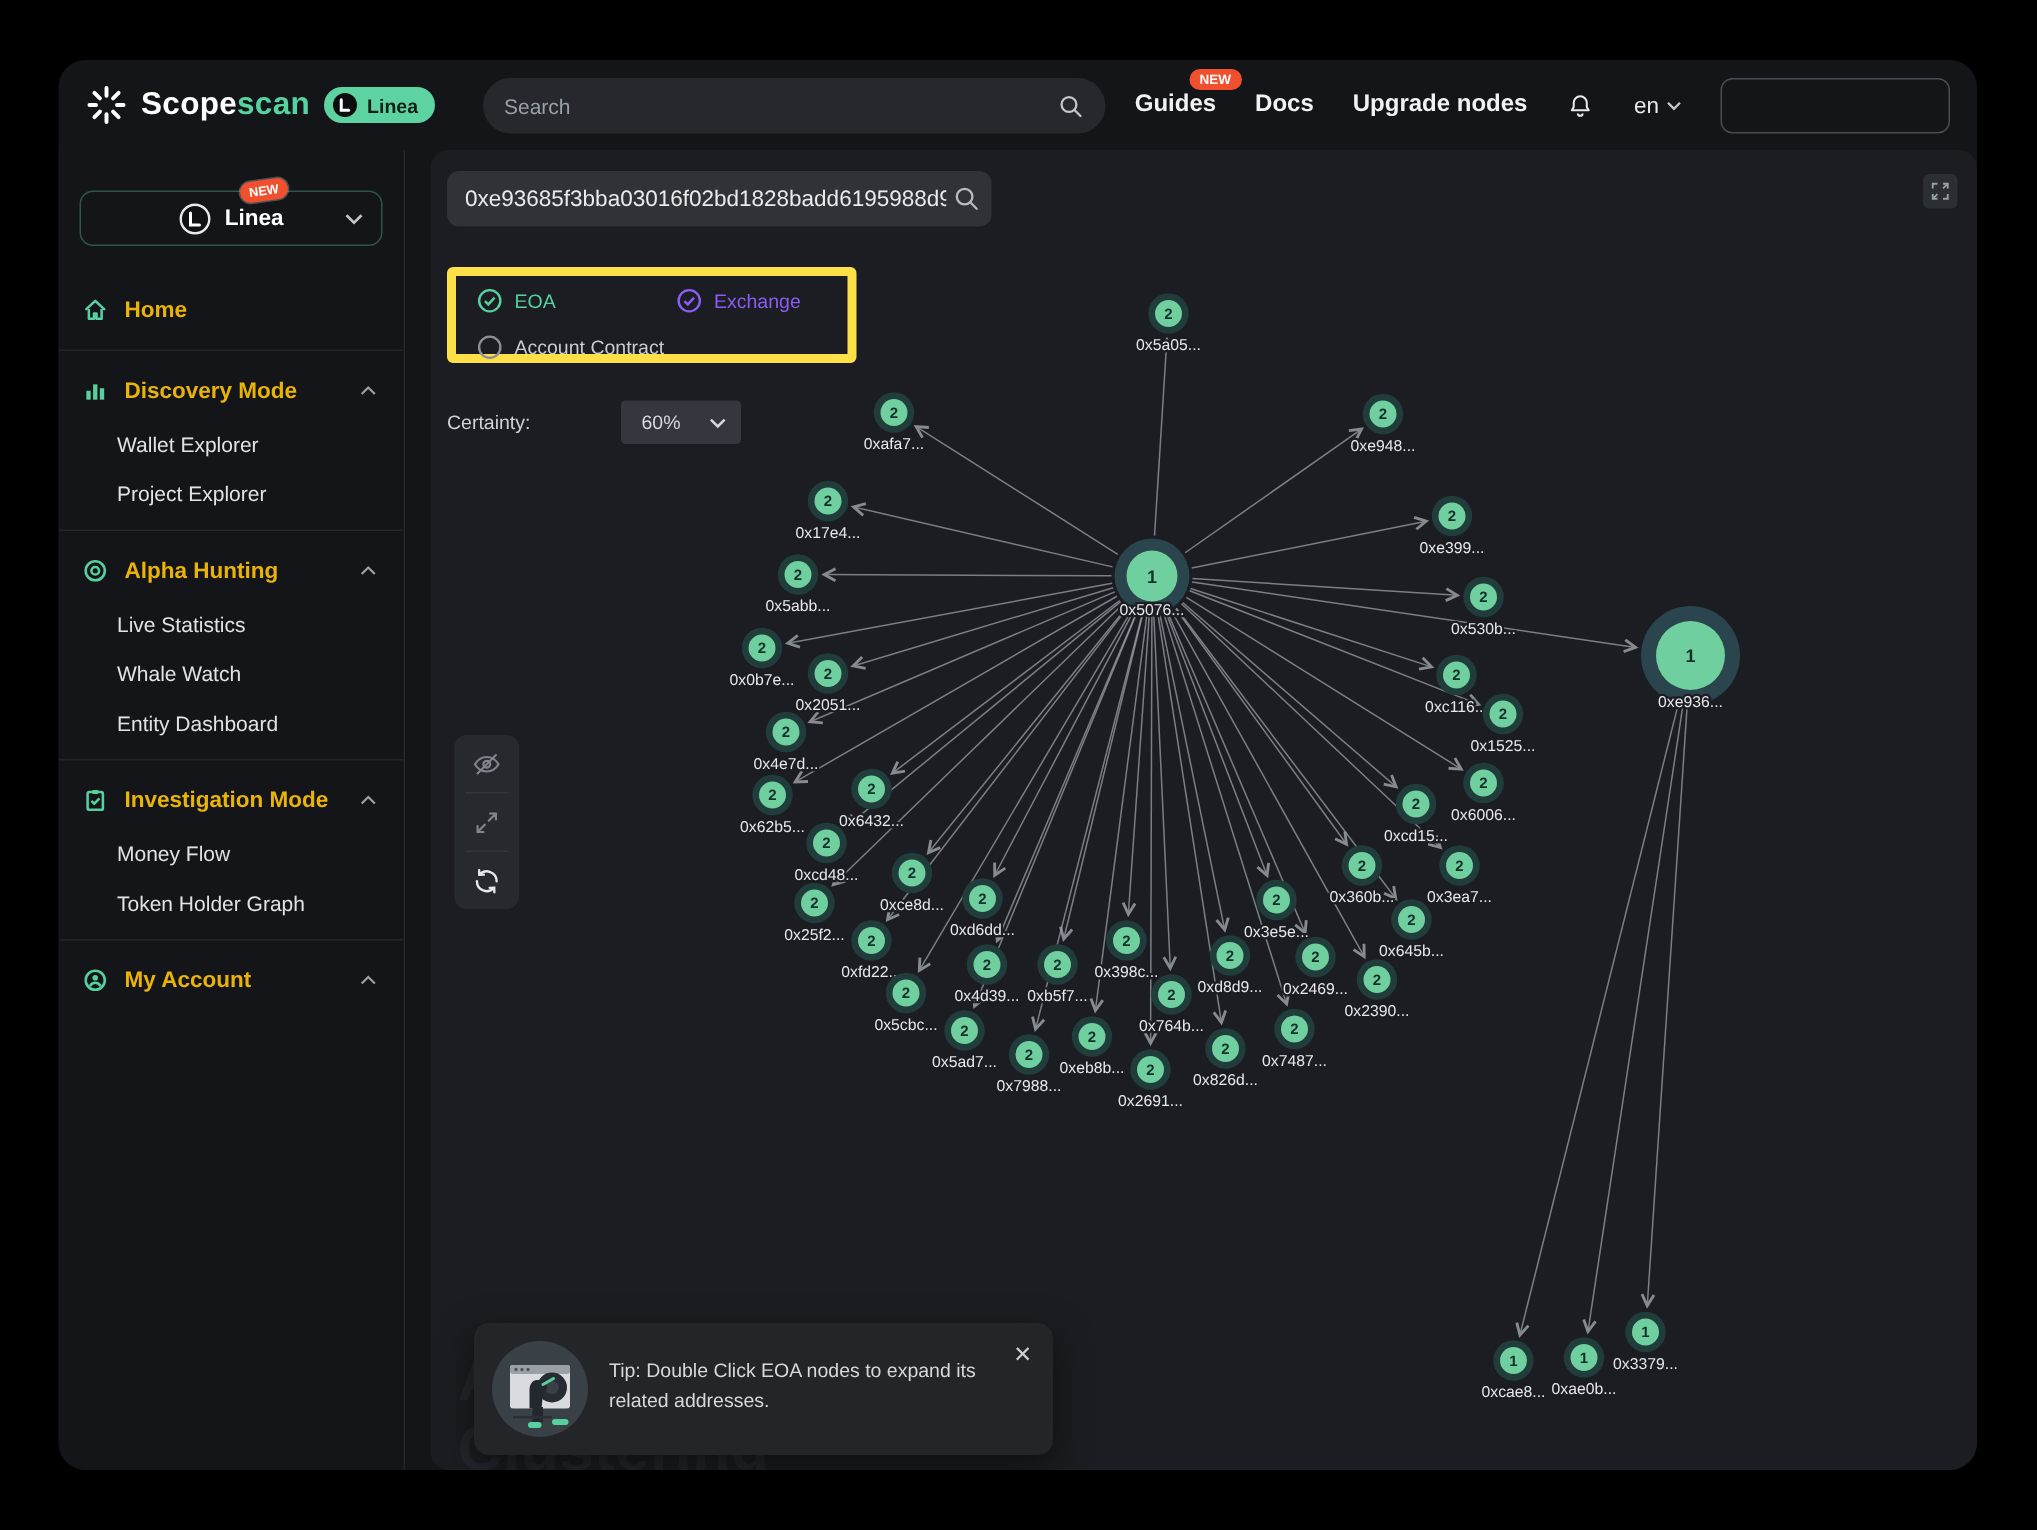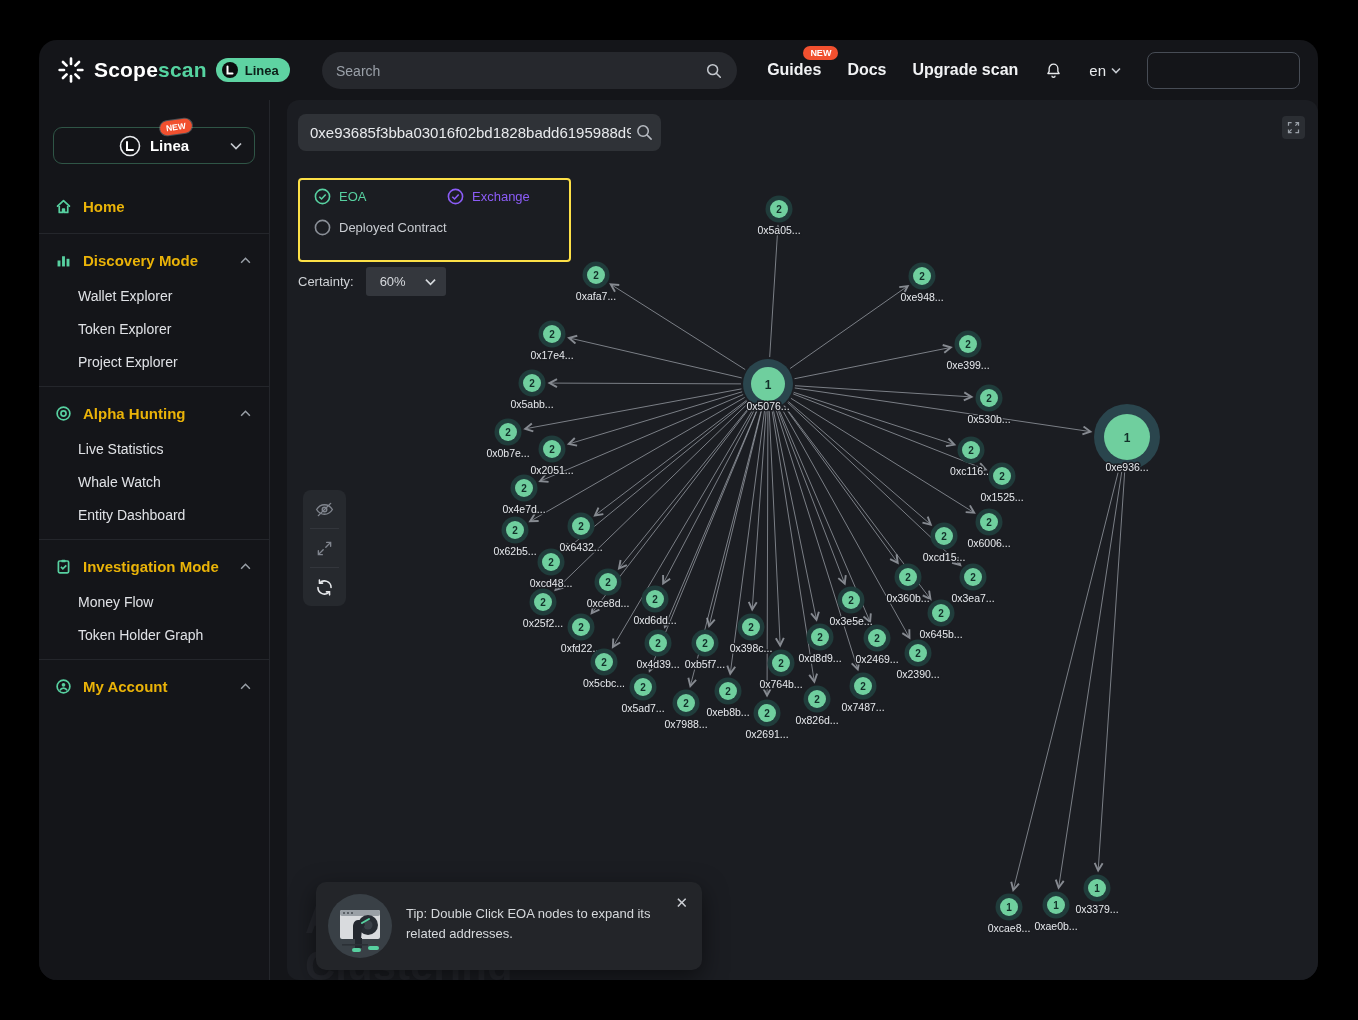--- a/index.html
+++ b/index.html
@@ -36,29 +36,29 @@
   .sitem.active { background:#1c2420; color:#57d0a0; box-shadow:inset -3px 0 0 #57d0a0; }
   .sdiv { height:1px; background:#24262b; margin:8px 0; }
 
   
   .panel { position:absolute; left:248px; top:60px; width:1031px; height:880px; background:#1b1d22; border-radius:12px; overflow:hidden; }
   .panel svg.graph { position:absolute; left:0; top:0; z-index:1; }
   .addr-box { position:absolute; left:11px; top:14px; width:363px; height:37px; background:#2f3237; border-radius:8px; display:flex; align-items:center; padding:0 30px 0 12px; z-index:3; }
   .addr-box input { flex:1; background:transparent; border:none; outline:none; color:#e8eaed; font-size:15px; font-family:inherit; }
   .addr-box .mag { position:absolute; right:7px; top:9px; }
   .fs-btn { position:absolute; right:13px; top:16px; width:23px; height:23px; background:#2b2e33; border:none; border-radius:4px; display:flex; align-items:center; justify-content:center; cursor:pointer; z-index:3; }
-  .filter-box { position:absolute; left:11px; top:78px; width:273px; height:84px; border:2px solid #fde047; border-radius:4px; z-index:3; }
+  .filter-box { position:absolute; left:11px; top:78px; width:273px; height:64px; border:6px solid #fde047; border-radius:4px; z-index:3; }
   .fopt { position:absolute; display:flex; align-items:center; gap:8px; cursor:pointer; }
   .fopt .flbl { font-size:13px; }
   .fopt.eoa { left:14px; top:8px; } .fopt.eoa .flbl { color:#57d0a0; }
   .fopt.exch { left:147px; top:8px; } .fopt.exch .flbl { color:#8b5cf6; }
   .fopt.depl { left:14px; top:39px; } .fopt.depl .flbl { color:#c9ccd1; }
   .certainty { position:absolute; left:11px; top:167px; display:flex; align-items:center; gap:12px; z-index:3; }
   .certainty .clbl { color:#cfd2d6; font-size:13px; }
-  .cselect { width:80px; height:29px; background:#34373d; border-radius:3px; display:flex; align-items:center; padding:0 10px 0 14px; cursor:pointer; }
+  .cselect { width:80px; height:29px; background:#34373d; border-radius:3px; display:flex; align-items:center; padding:0 10px 0 14px; cursor:pointer;margin-left:48px; }
   .cselect .cval { color:#d6d9dd; font-size:13px; flex:1; }
   .tools { position:absolute; left:16px; top:390px; width:43px; background:#26292e; border-radius:8px; z-index:3; }
   .tool-btn { width:43px; height:38px; display:flex; align-items:center; justify-content:center; background:transparent; border:none; cursor:pointer; }
   .tdiv { height:1px; background:#33363c; margin:0 7px; }
   .watermark { position:absolute; left:18px; top:795px; z-index:2; color:#24262c; font-weight:bold; font-size:42px; line-height:47px; }
   .toast { position:absolute; left:29px; top:782px; width:386px; height:88px; background:#232529; border-radius:10px; box-shadow:0 8px 24px rgba(0,0,0,.5); z-index:4; }
   .toast .illus { position:absolute; left:12px; top:12px; }
   .toast .ttext { position:absolute; left:90px; top:22px; right:42px; color:#d6d9dc; font-size:13px; line-height:1.55; }
   .toast .close { position:absolute; right:10px; top:8px; background:none; border:none; color:#cdd0d5; font-size:15px; cursor:pointer; padding:4px; }
   .node-g { cursor:pointer; }
@@ -94,21 +94,21 @@
     <div class="search-bar">
       <input type="text" placeholder="Search" style="">
       <svg width="18" height="18" viewBox="0 0 20 20">
         <circle cx="8.5" cy="8.5" r="5.5" fill="none" stroke="#c3c7cd" stroke-width="1.7"></circle>
         <line x1="12.8" y1="12.8" x2="17" y2="17" stroke="#c3c7cd" stroke-width="1.7" stroke-linecap="round"></line>
       </svg>
     </div>
     <div class="hdr-nav">
       <span class="hdr-link"><span>Guides</span><span class="new-tag">NEW</span></span>
       <span class="hdr-link">Docs</span>
-      <span class="hdr-link">Upgrade scan</span>
+      <span class="hdr-link">Upgrade nodes</span>
       <svg width="19" height="19" viewBox="0 0 24 24" style="cursor:pointer">
         <path d="M12 4a5.5 5.5 0 0 0-5.5 5.5V13l-1.6 2.8h14.2L17.5 13V9.5A5.5 5.5 0 0 0 12 4z" fill="none" stroke="#e8eaed" stroke-width="1.7" stroke-linejoin="round"></path>
         <path d="M10 18.5a2 2 0 0 0 4 0" fill="none" stroke="#e8eaed" stroke-width="1.7"></path>
       </svg>
       <span class="lang">
         <span>en</span>
         <svg width="10" height="7" viewBox="0 0 10 7">
             <polyline points="1,1.5 5,5.5 9,1.5" fill="none" stroke="#c3c7cd" stroke-width="1.6"></polyline>
           </svg>
       </span>
@@ -145,21 +145,20 @@
           <rect x="3" y="10" width="3.4" height="7" fill="#57d0a0"></rect>
           <rect x="8.3" y="5" width="3.4" height="12" fill="#57d0a0"></rect>
           <rect x="13.6" y="8" width="3.4" height="9" fill="#57d0a0"></rect>
         </svg>
         <span class="lbl">Discovery Mode</span>
         <svg class="chev" width="11" height="7" viewBox="0 0 12 8">
             <polyline points="1,6.5 6,1.5 11,6.5" fill="none" stroke="#9aa0a8" stroke-width="1.7"></polyline>
           </svg>
       </div>
       <div class="sitem">Wallet Explorer</div>
-      <div class="sitem">Token Explorer</div>
       <div class="sitem">Project Explorer</div>
       <div class="sdiv"></div>
 
       <div class="srow">
         <svg width="17" height="17" viewBox="0 0 20 20">
           <circle cx="10" cy="10" r="7.5" fill="none" stroke="#57d0a0" stroke-width="2"></circle>
           <circle cx="10" cy="10" r="3" fill="none" stroke="#57d0a0" stroke-width="2"></circle>
         </svg>
         <span class="lbl">Alpha Hunting</span>
         <svg class="chev" width="11" height="7" viewBox="0 0 12 8">
@@ -554,21 +553,21 @@
         <svg width="17" height="17" viewBox="0 0 18 18">
           <circle cx="9" cy="9" r="7.5" fill="none" stroke="#8b5cf6" stroke-width="1.7"></circle>
           <polyline points="5.6,9.3 8,11.6 12.4,6.8" fill="none" stroke="#8b5cf6" stroke-width="1.7"></polyline>
         </svg>
         <span class="flbl">Exchange</span>
       </div>
       <div class="fopt depl">
         <svg width="17" height="17" viewBox="0 0 18 18">
           <circle cx="9" cy="9" r="7.5" fill="none" stroke="#8a8f97" stroke-width="1.7"></circle>
         </svg>
-        <span class="flbl">Deployed Contract</span>
+        <span class="flbl">Account Contract</span>
       </div>
     </div>
 
     <div class="certainty">
       <span class="clbl">Certainty:</span>
       <div class="cselect">
         <span class="cval">60%</span>
         <svg width="11" height="8" viewBox="0 0 12 8">
             <polyline points="1,1.5 6,6.5 11,1.5" fill="none" stroke="#d6d9dd" stroke-width="1.8"></polyline>
           </svg>

